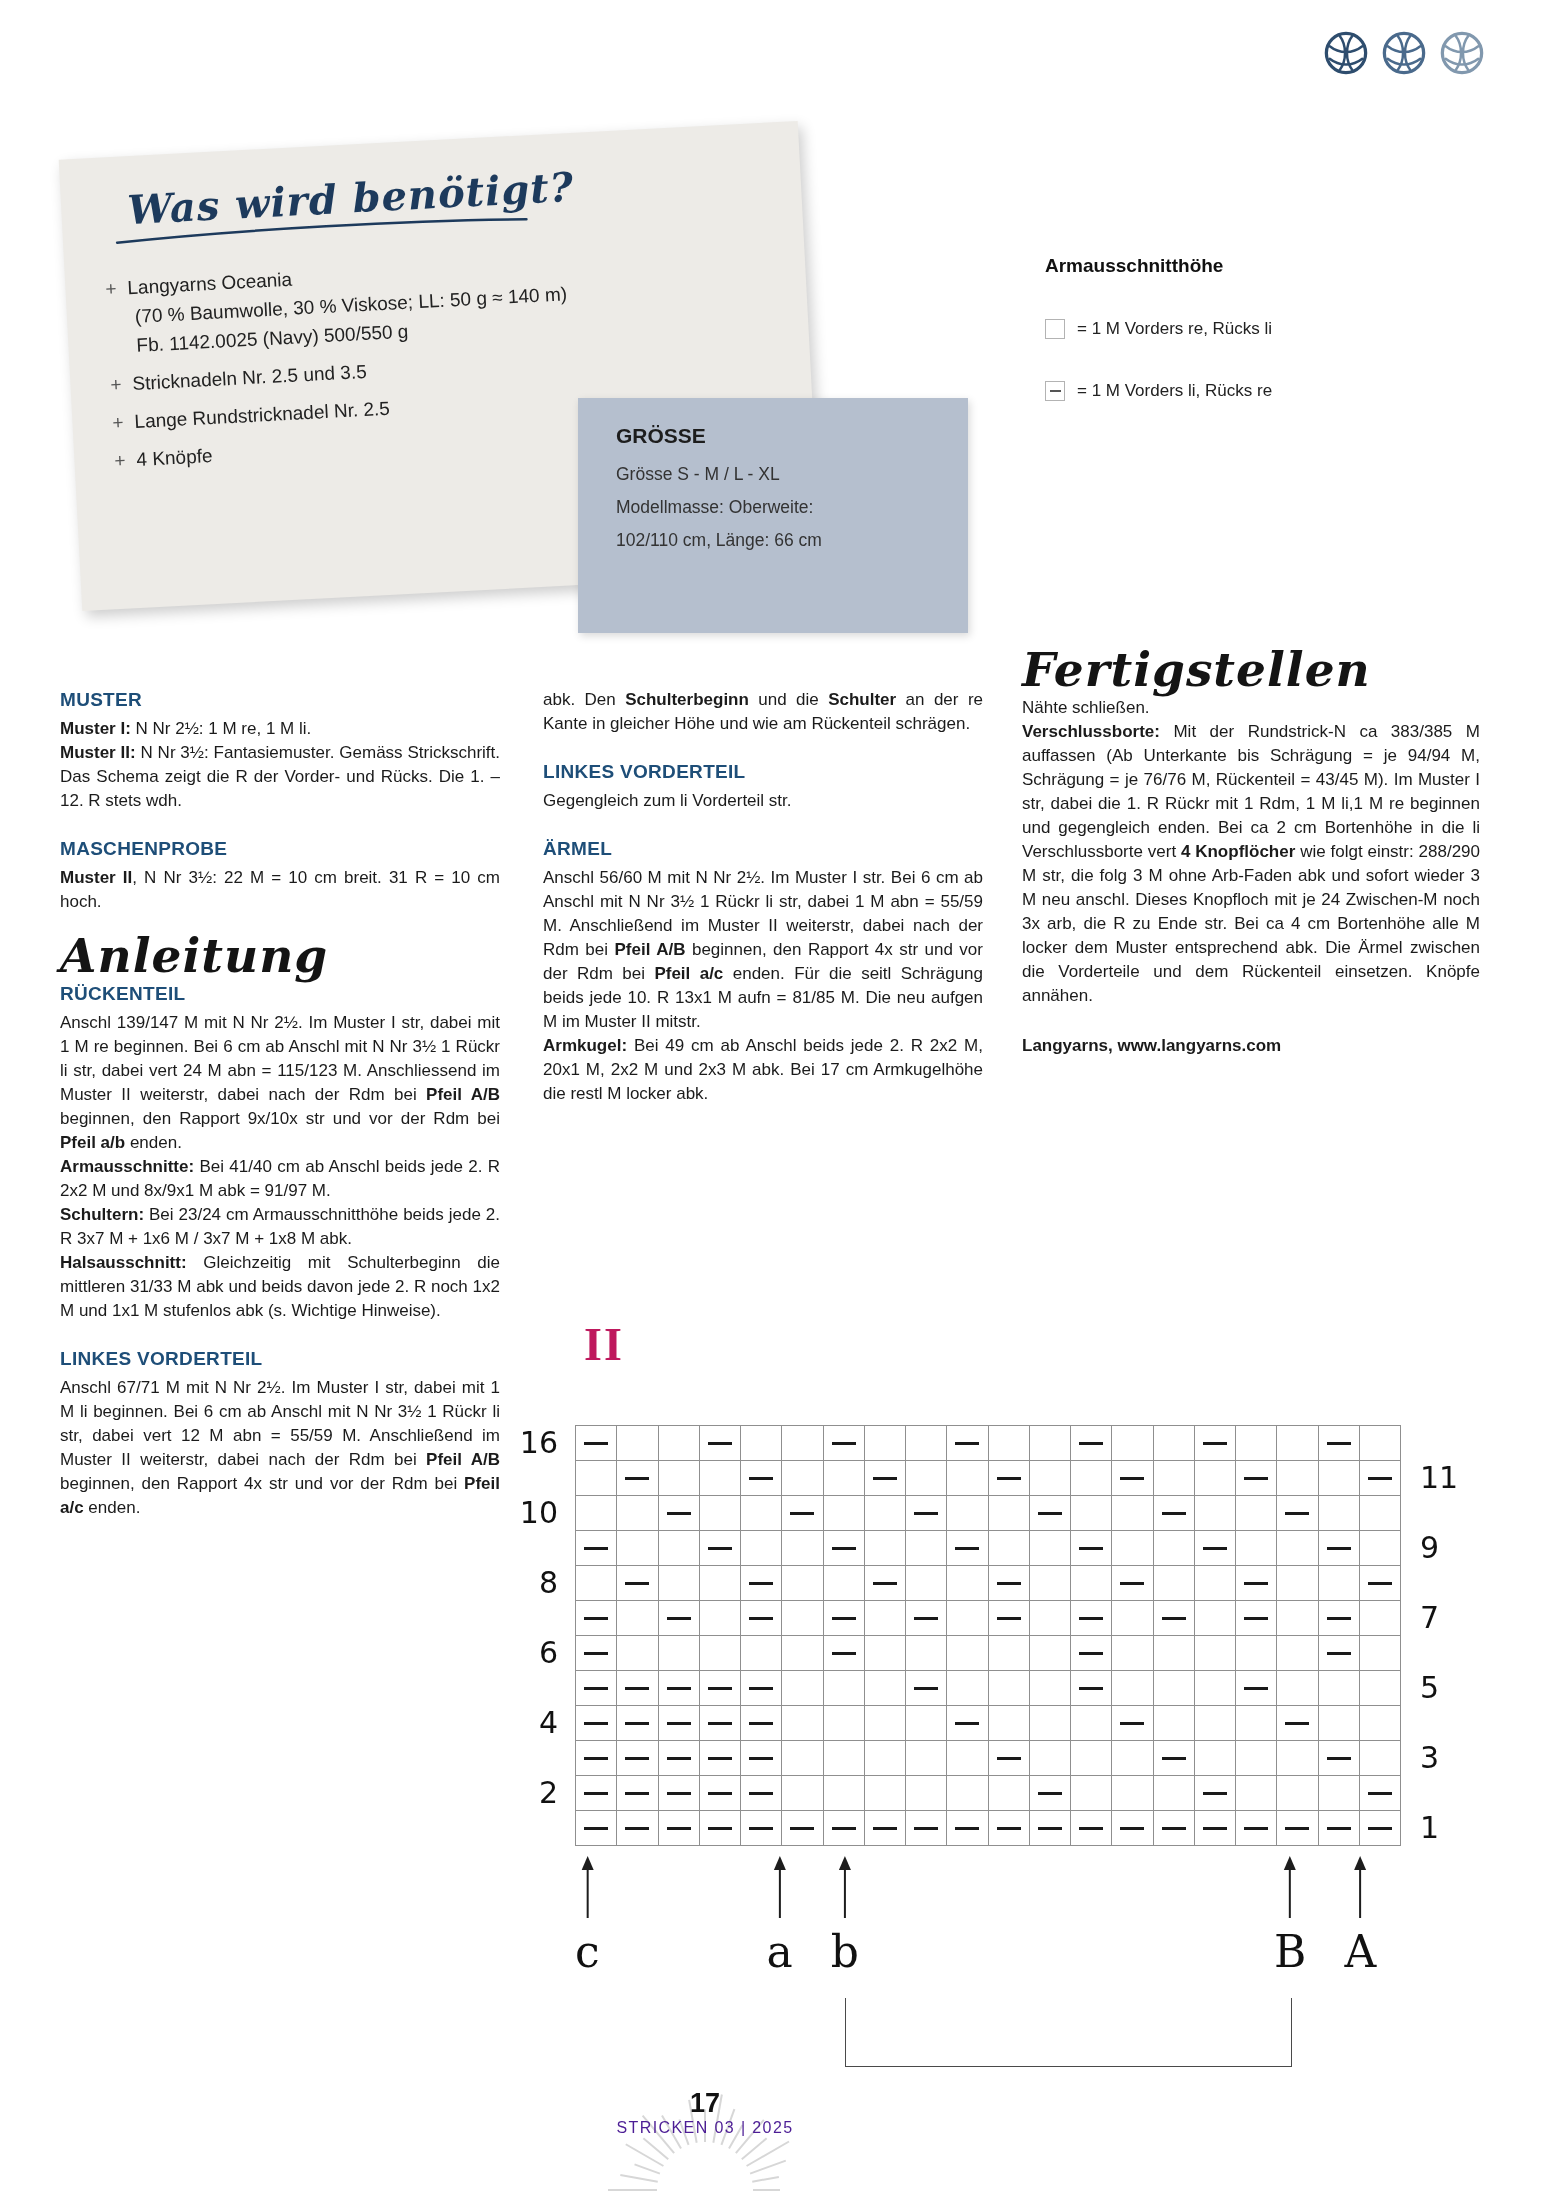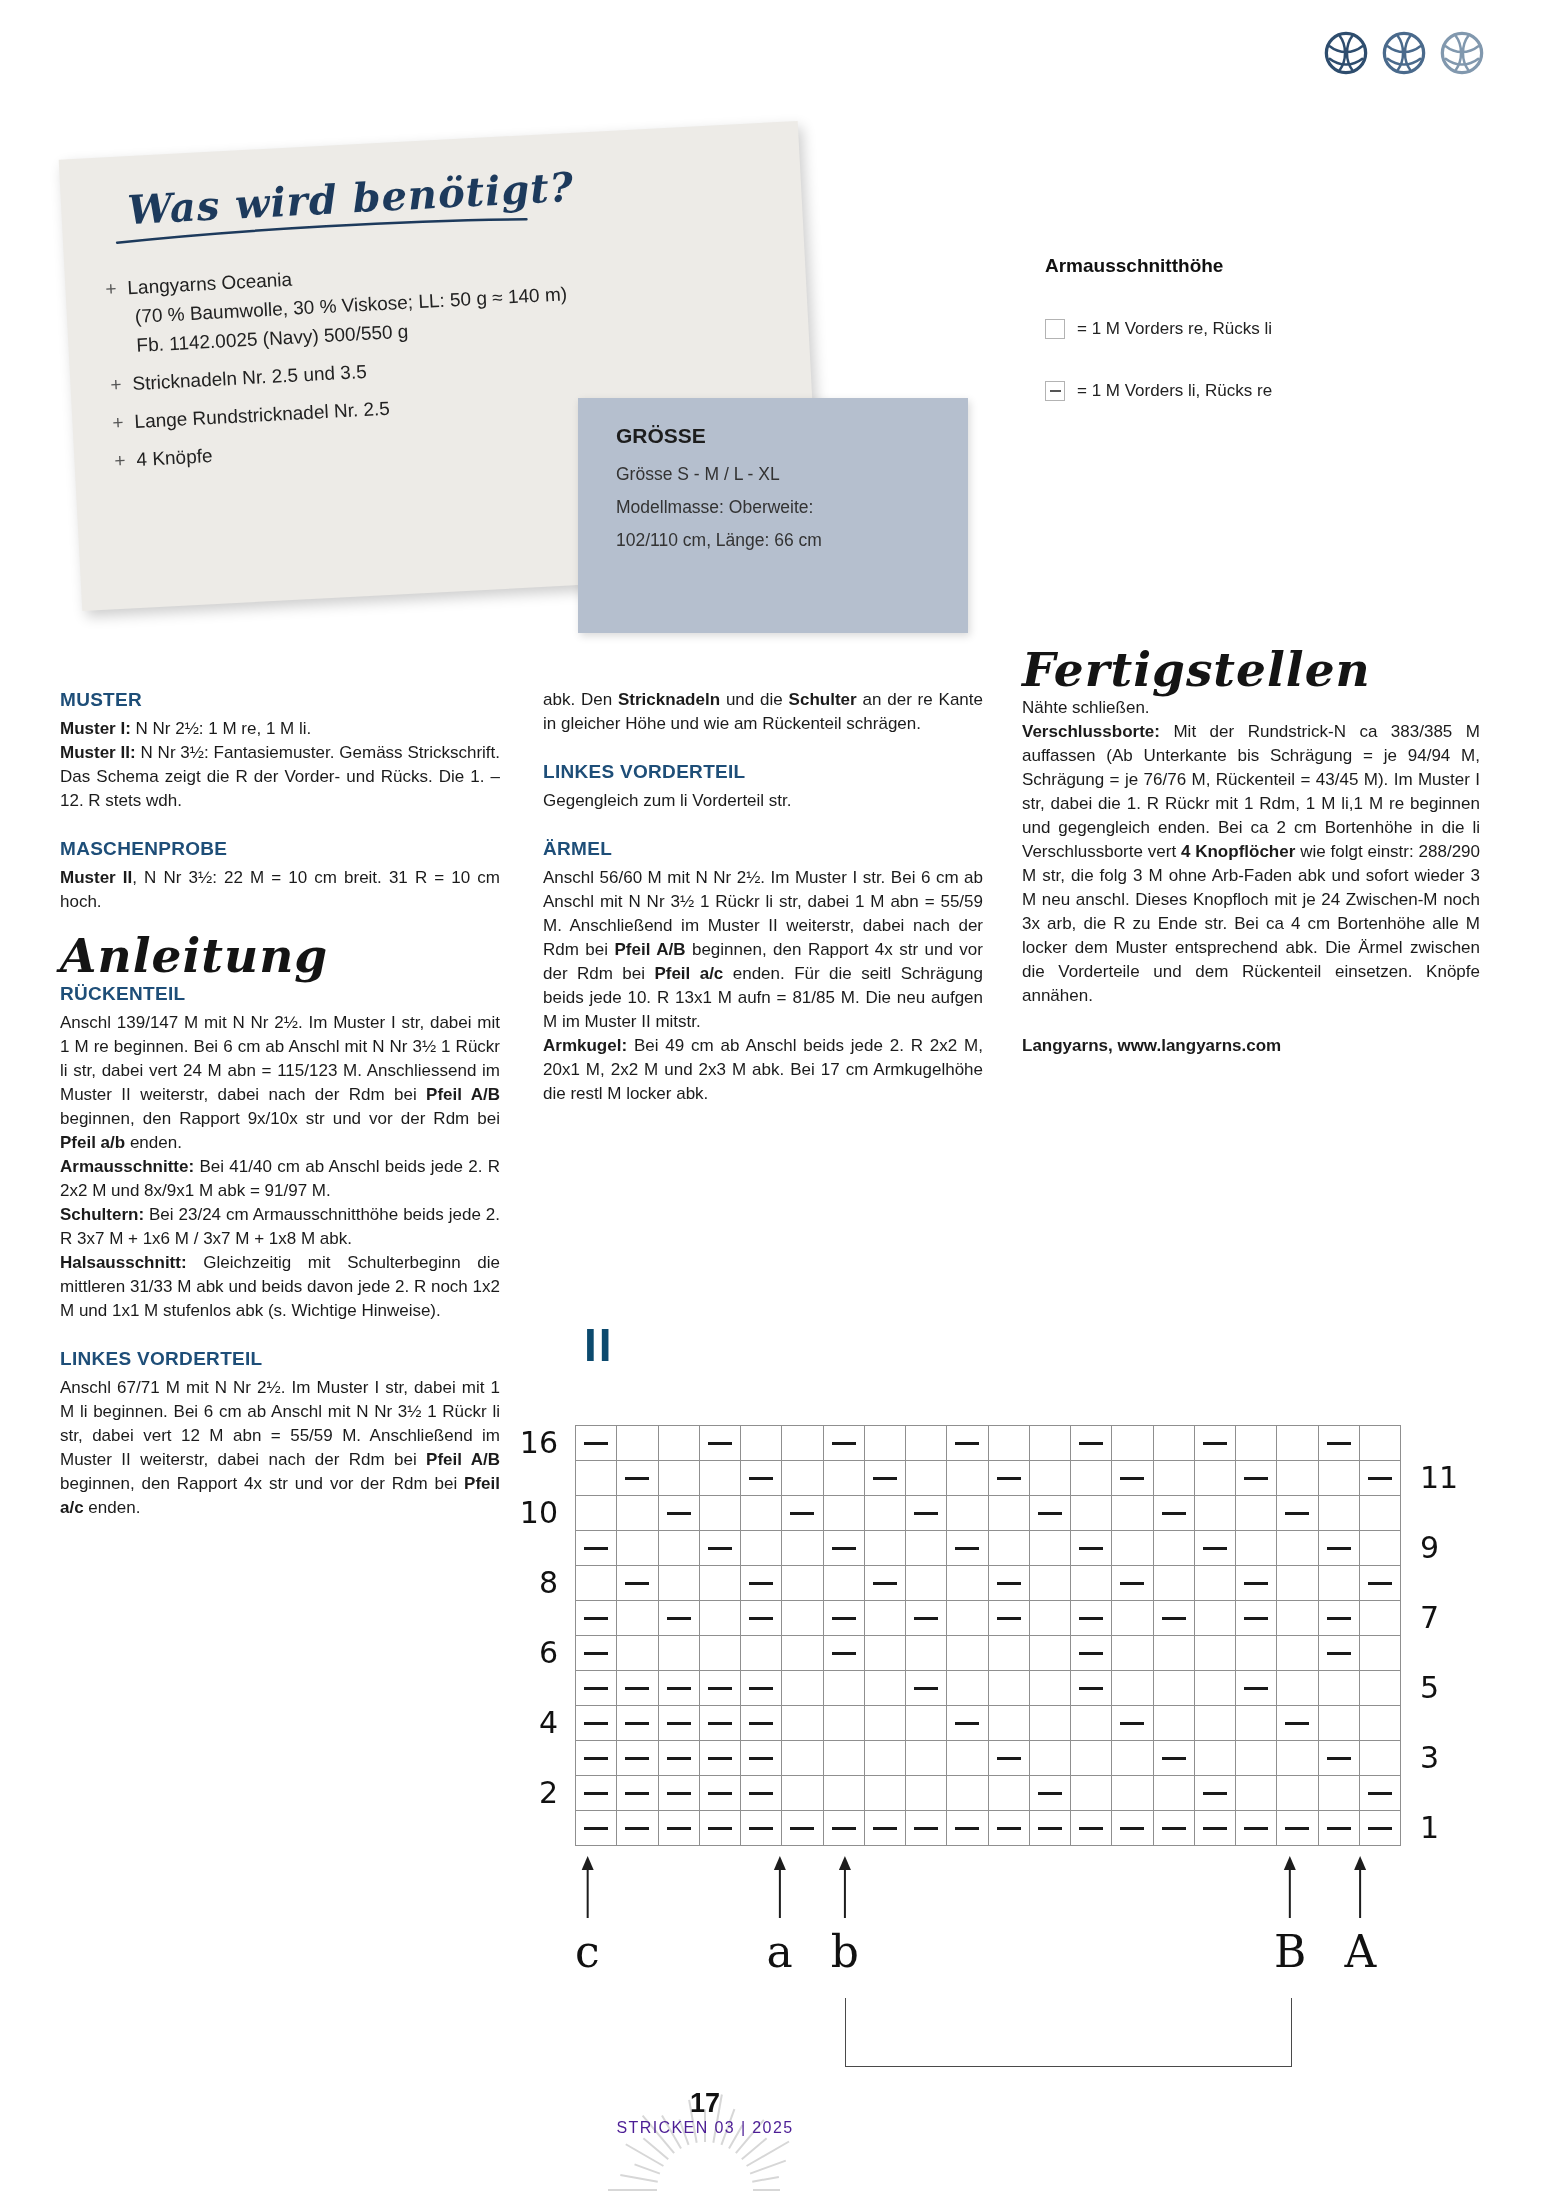--- a/index.html
+++ b/index.html
@@ -55,21 +55,21 @@
     font-family:"DejaVu Serif", serif; font-style:italic; font-weight:bold;
     font-size:47px; color:#141414; margin:30px 0 14px 0; text-align:left; letter-spacing:1px;
   }
   .script-head.first { margin-top:0; }
   .col p { margin:0; }
   .b { font-weight:bold; }
   .credit { margin-top:26px !important; font-weight:bold; text-align:left; }
   
   .chart-label {
     position:absolute; left:584px; top:1318px; font-size:46px; font-weight:bold;
-    font-family:Liberation Sans, sans-serif; color:#0c4a6e; letter-spacing:2px;
+    font-family:Liberation Serif, serif; color:#be185d; letter-spacing:2px;
   }
   .kc-grid {
     position:absolute; left:575px; top:1425px; width:825px;
     display:grid; grid-template-columns:repeat(20, 41.25px); grid-auto-rows:35px;
     border-top:1px solid #8f8f8f; border-left:1px solid #8f8f8f; box-sizing:content-box;
   }
   .kc-cell { border-right:1px solid #8f8f8f; border-bottom:1px solid #8f8f8f;
              display:flex; align-items:center; justify-content:center; }
   .kc-dash { width:24px; height:3px; background:#1a1a1a; display:block; }
   .kc-nums { position:absolute; width:60px; font-family:"DejaVu Sans", sans-serif;
@@ -189,21 +189,21 @@
     <h3 class="sec first">RÜCKENTEIL</h3>
     <p><span>Anschl 139/147 M mit N Nr 2½. Im Muster I str, dabei mit 1 M re beginnen. Bei 6 cm ab Anschl mit N Nr 3½ 1 Rückr li str, dabei vert 24 M abn = 115/123 M. Anschliessend im Muster II weiterstr, dabei nach der Rdm bei </span><span class="b">Pfeil A/B</span><span> beginnen, den Rapport 9x/10x str und vor der Rdm bei </span><span class="b">Pfeil a/b</span><span> enden.</span></p>
     <p><span class="b">Armausschnitte:</span><span> Bei 41/40 cm ab Anschl beids jede 2. R 2x2 M und 8x/9x1 M abk = 91/97 M.</span></p>
     <p><span class="b">Schultern:</span><span> Bei 23/24 cm Armausschnitthöhe beids jede 2. R 3x7 M + 1x6 M / 3x7 M + 1x8 M abk.</span></p>
     <p><span class="b">Halsausschnitt:</span><span> Gleichzeitig mit Schulterbeginn die mittleren 31/33 M abk und beids davon jede 2. R noch 1x2 M und 1x1 M stufenlos abk (s. Wichtige Hinweise).</span></p>
     <h3 class="sec">LINKES VORDERTEIL</h3>
     <p><span>Anschl 67/71 M mit N Nr 2½. Im Muster I str, dabei mit 1 M li beginnen. Bei 6 cm ab Anschl mit N Nr 3½ 1 Rückr li str, dabei vert 12 M abn = 55/59 M. Anschließend im Muster II weiterstr, dabei nach der Rdm bei </span><span class="b">Pfeil A/B</span><span> beginnen, den Rapport 4x str und vor der Rdm bei </span><span class="b">Pfeil a/c</span><span> enden.</span></p>
   </div>
 
   <div class="col col2">
-    <p><span>abk. Den </span><span class="b">Stricknadeln</span><span> und die </span><span class="b">Schulter</span><span> an der re Kante in gleicher Höhe und wie am Rückenteil schrägen.</span></p>
+    <p><span>abk. Den </span><span class="b">Schulterbeginn</span><span> und die </span><span class="b">Schulter</span><span> an der re Kante in gleicher Höhe und wie am Rückenteil schrägen.</span></p>
     <h3 class="sec">LINKES VORDERTEIL</h3>
     <p><span>Gegengleich zum li Vorderteil str.</span></p>
     <h3 class="sec">ÄRMEL</h3>
     <p><span>Anschl 56/60 M mit N Nr 2½. Im Muster I str. Bei 6 cm ab Anschl mit N Nr 3½ 1 Rückr li str, dabei 1 M abn = 55/59 M. Anschließend im Muster II weiterstr, dabei nach der Rdm bei </span><span class="b">Pfeil A/B</span><span> beginnen, den Rapport 4x str und vor der Rdm bei </span><span class="b">Pfeil a/c</span><span> enden. Für die seitl Schrägung beids jede 10. R 13x1 M aufn = 81/85 M. Die neu aufgen M im Muster II mitstr.</span></p>
     <p><span class="b">Armkugel:</span><span> Bei 49 cm ab Anschl beids jede 2. R 2x2 M, 20x1 M, 2x2 M und 2x3 M abk. Bei 17 cm Armkugelhöhe die restl M locker abk.</span></p>
   </div>
 
   <div class="col col3">
     <div class="script-head first">Fertigstellen</div>
     <p><span>Nähte schließen.</span></p>

